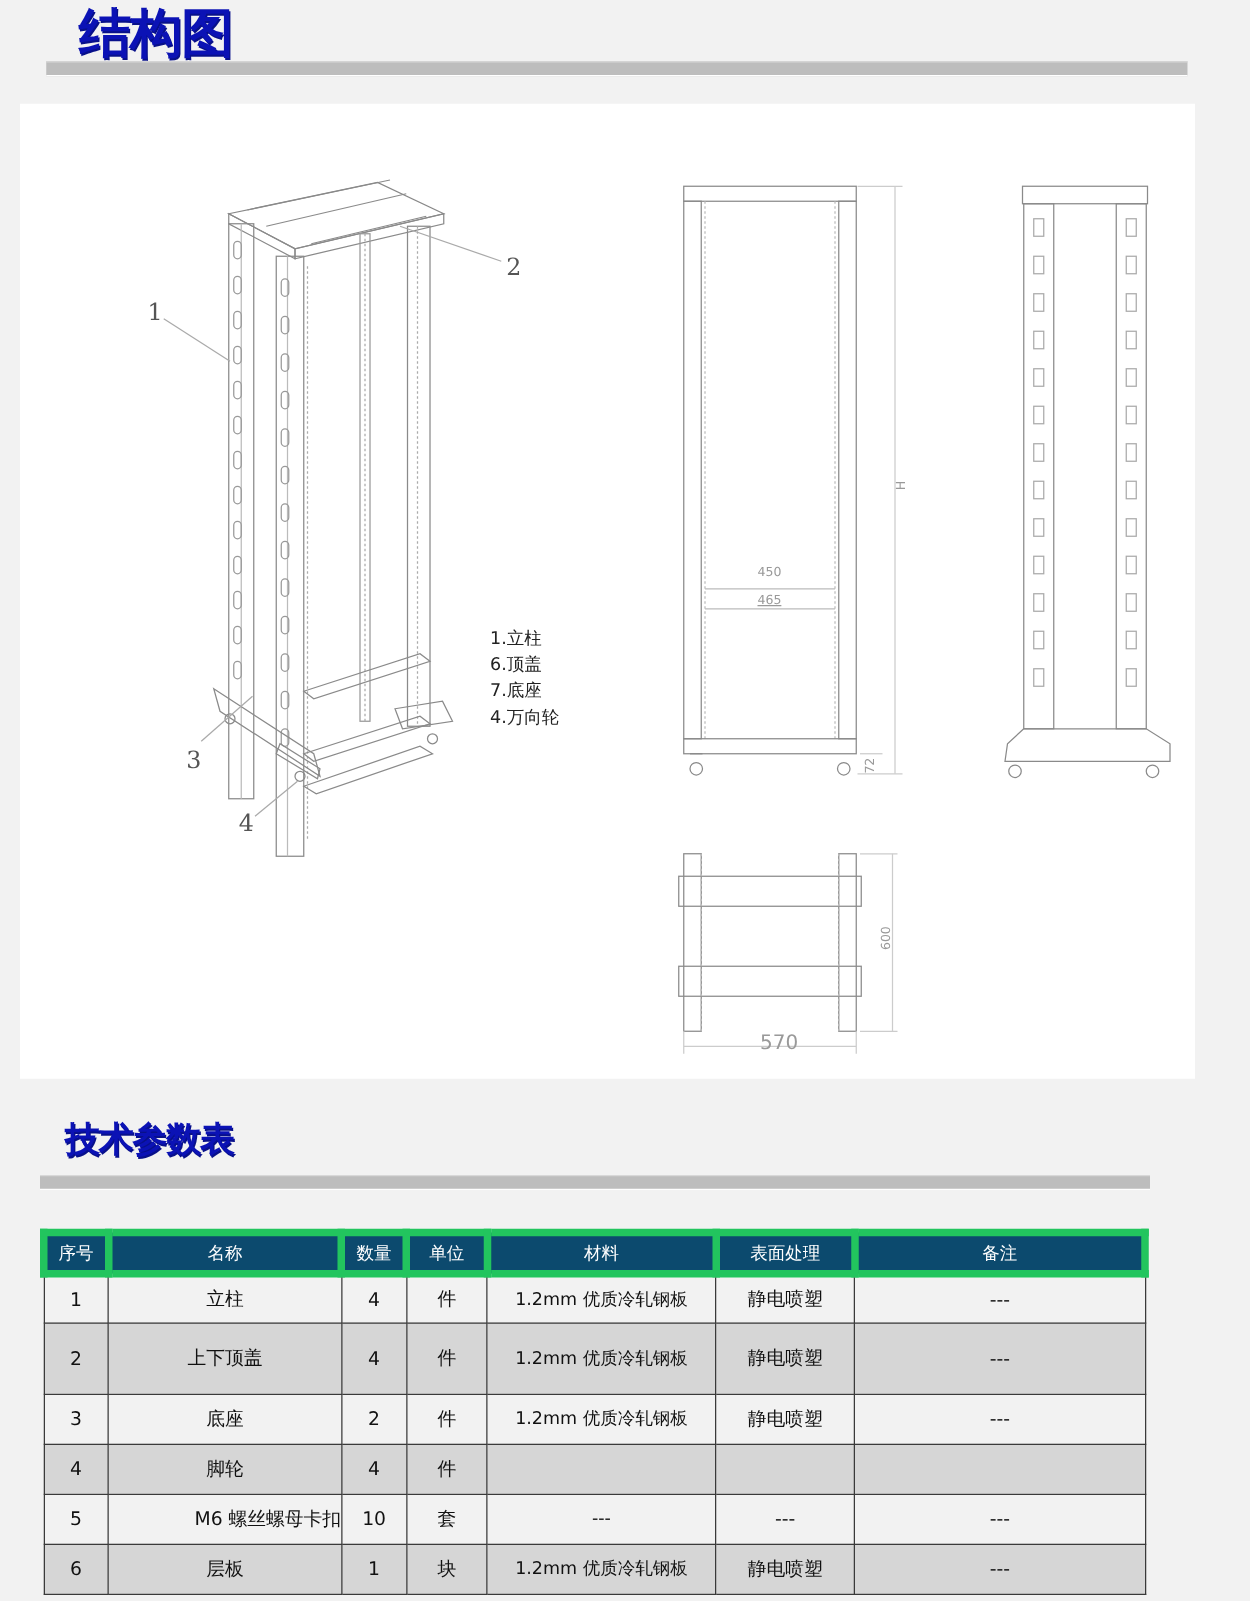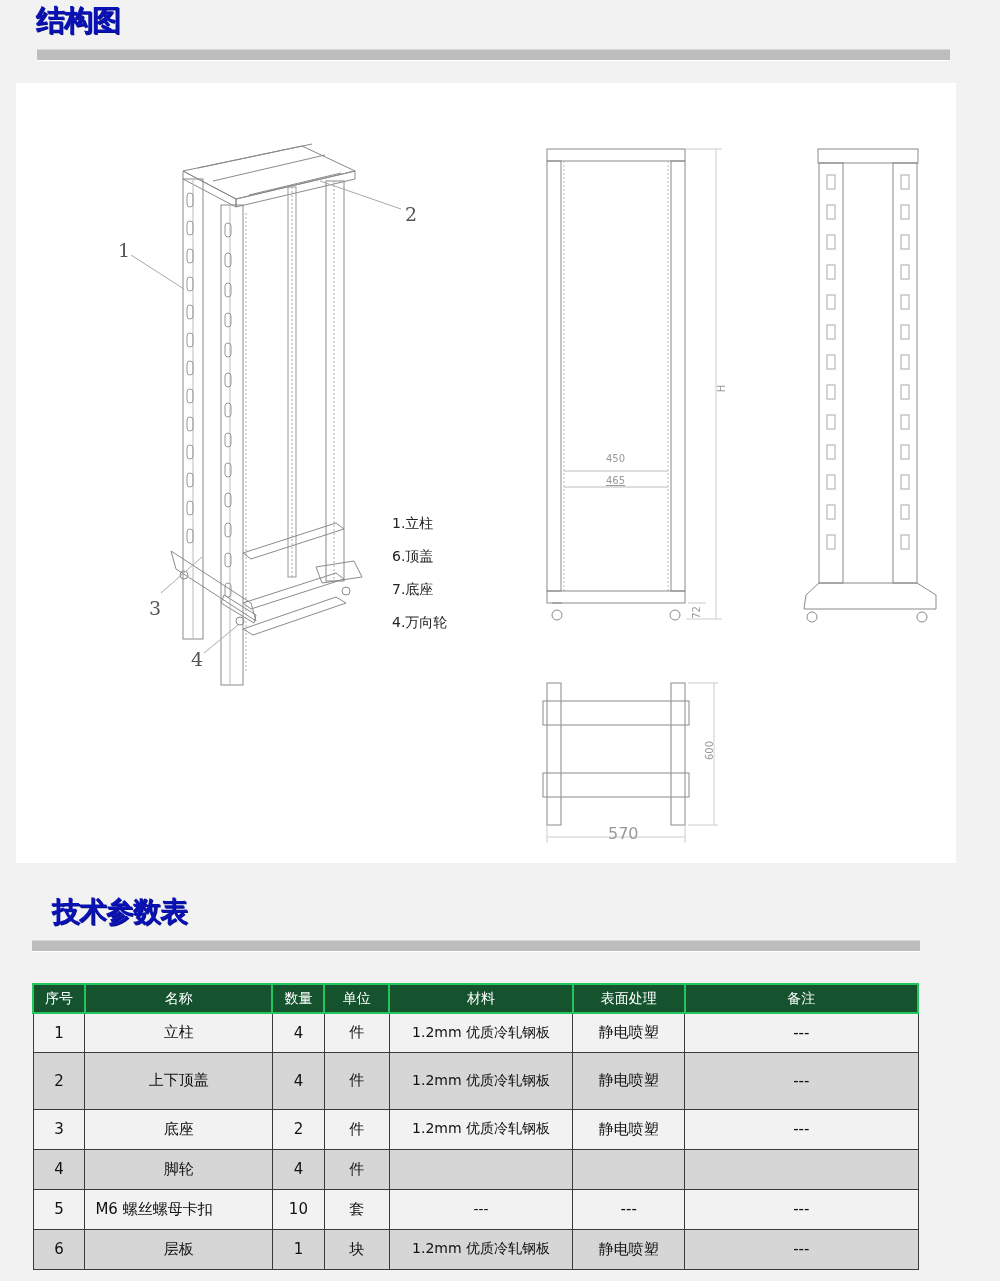--- a/index.html
+++ b/index.html
@@ -31,63 +31,63 @@
     background: #ffffff;
   }
   .drawing-panel svg { position: absolute; left: 0; top: 0; }
   .legend {
     position: absolute;
     left: 376px; top: 418px;
     font-size: 14px;
     line-height: 21px;
     color: #222;
   }
-  .legend div { white-space: nowrap; margin-top: 12px; }
+  .legend div { white-space: nowrap; }
   .callout {
     position: absolute;
     font-family: "DejaVu Serif", "Liberation Serif", serif;
     font-size: 19px;
     color: #555;
   }
   .dim {
     position: absolute;
     font-size: 10px;
     color: #999;
   }
   table.spec {
     position: absolute;
     left: 32px; top: 983px;
     width: 887px;
     border-collapse: collapse;
     font-size: 15px;
     color: #111;
   }
   table.spec th {
-    background: #14532d;
+    background: #0c4a6e;
     color: #ffffff;
     font-weight: normal;
     height: 27px;
-    border: 2px solid #22c55e;
+    border: 6px solid #22c55e;
     font-size: 14px;
     padding: 0;
   }
   table.spec td {
     border: 1px solid #3a3a3a;
     text-align: center;
     padding: 0;
   }
   table.spec tr.odd td { background: #f2f2f2; }
   table.spec tr.even td { background: #d6d6d6; }
-  table.spec td.left { text-align: left; padding-left: 10px; }
+  table.spec td.left { text-align: right; padding-left: 10px; }
   table.spec td.material { font-size: 14px; }
 </style>
 </head>
 <body>
 
-<div class="section-title" style="left:36px; top:6px; font-size:29px;">结构图</div>
+<div class="section-title" style="left:63px; top:6px; font-size:42px;">结构图</div>
 <div class="title-bar" style="left:37px; top:49px; width:913px; height:10px;"></div>
 
 <div class="drawing-panel">
   <svg width="940" height="780" viewBox="0 0 940 780" fill="none" stroke="#8a8a8a" stroke-width="1">
 
     <g>
 
       <polygon points="167,88 286,63 339,88 220,116" stroke="#888"></polygon>
       <polygon points="167,88 167,96 220,124 220,116"></polygon>
       <polygon points="220,116 339,88 339,96 220,124"></polygon>

